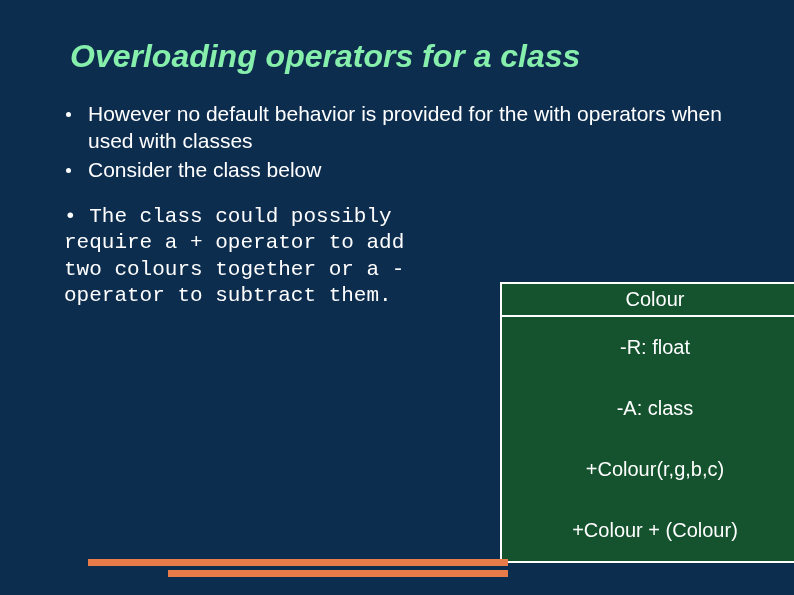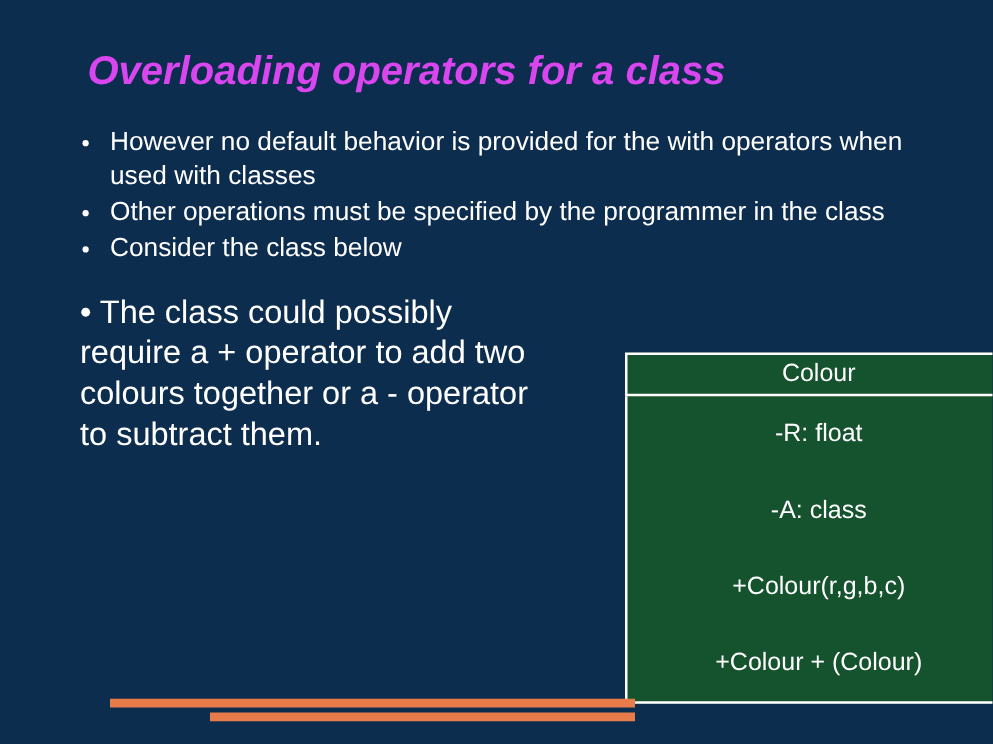--- a/index.html
+++ b/index.html
@@ -10,21 +10,21 @@
     color: #ffffff;
     position: relative;
   }
   .slide {
     width: 794px;
     height: 595px;
     position: relative;
     padding: 38px 20px 20px 60px;
   }
   .title {
-    color: #d946ef;
+    color: #86efac;
     font-size: 32px;
     font-weight: bold;
     font-style: italic;
     margin-bottom: 26px;
     text-align: left;
     padding-left: 10px;
   }
   .bullets {
     list-style: none;
     font-size: 21px;
@@ -40,25 +40,26 @@
     content: '';
     position: absolute;
     left: 6px;
     top: 11px;
     width: 5px;
     height: 5px;
     background: #ffffff;
     border-radius: 50%;
   }
   .paragraph {
-    font-size: 26px;
+    font-size: 21px;
     line-height: 1.26;
     width: 380px;
     margin-top: 20px;
     padding-left: 4px;
+    font-family: Liberation Mono, monospace;
   }
   .class-box {
     position: absolute;
     top: 282px;
     left: 500px;
     width: 310px;
     background: #14532d;
   }
   .class-header {
     border: 2px solid #ffffff;
@@ -92,21 +93,20 @@
 </style>
 </head>
 <body>
 
 <div class="slide">
 
   <h1 class="title">Overloading operators for a class</h1>
 
   <ul class="bullets">
     <li>However no default behavior is provided for the with operators when used with classes</li>
-    <li>Other operations must be specified by the programmer in the class</li>
     <li>Consider the class below</li>
   </ul>
 
   <div class="paragraph">• The class could possibly require a + operator to add two colours together or a - operator to subtract them.</div>
 
   <div class="class-box">
     <div class="class-header">Colour</div>
     <div class="class-body">
       <div class="class-row">-R: float</div>
       <div class="class-row">-A: class</div>

